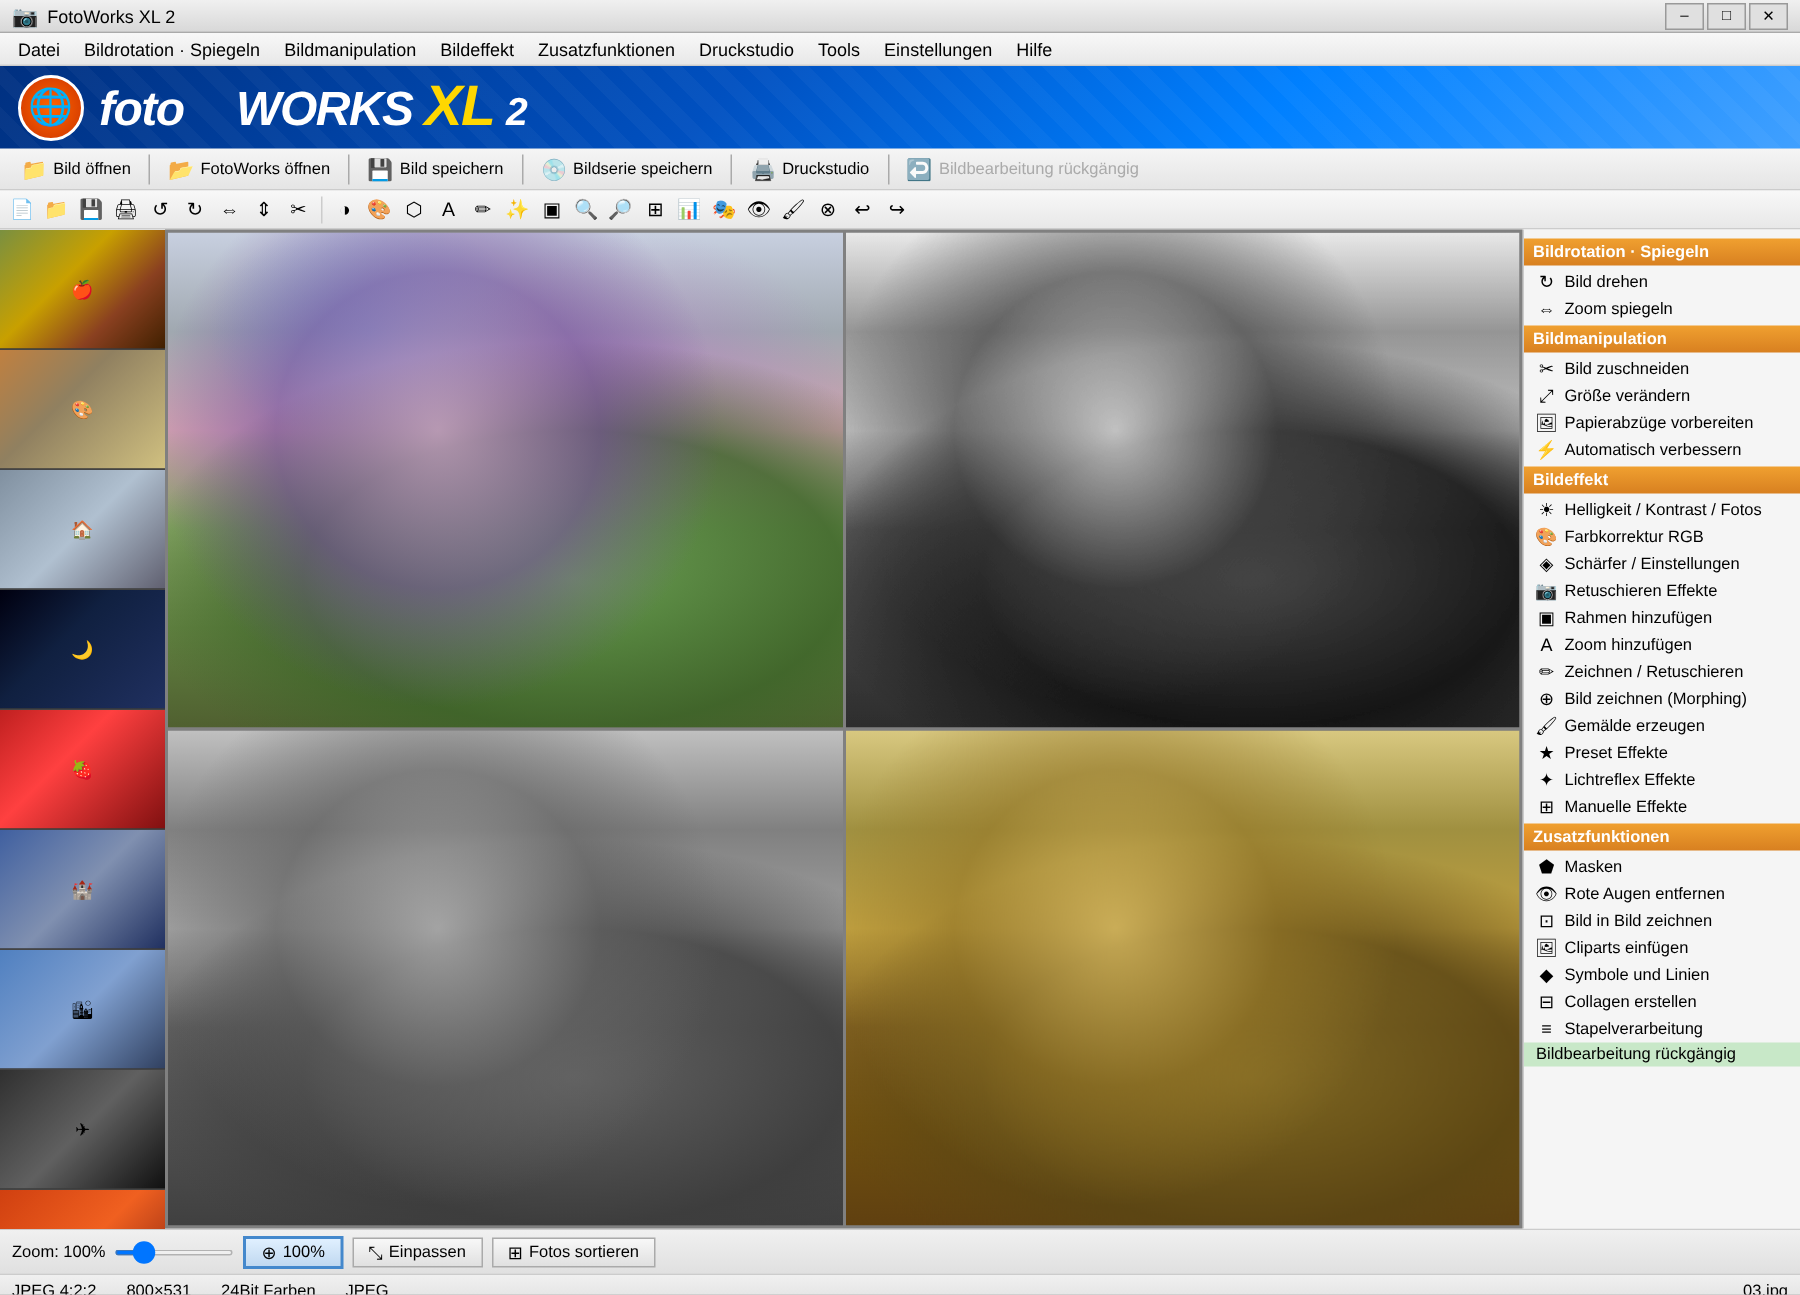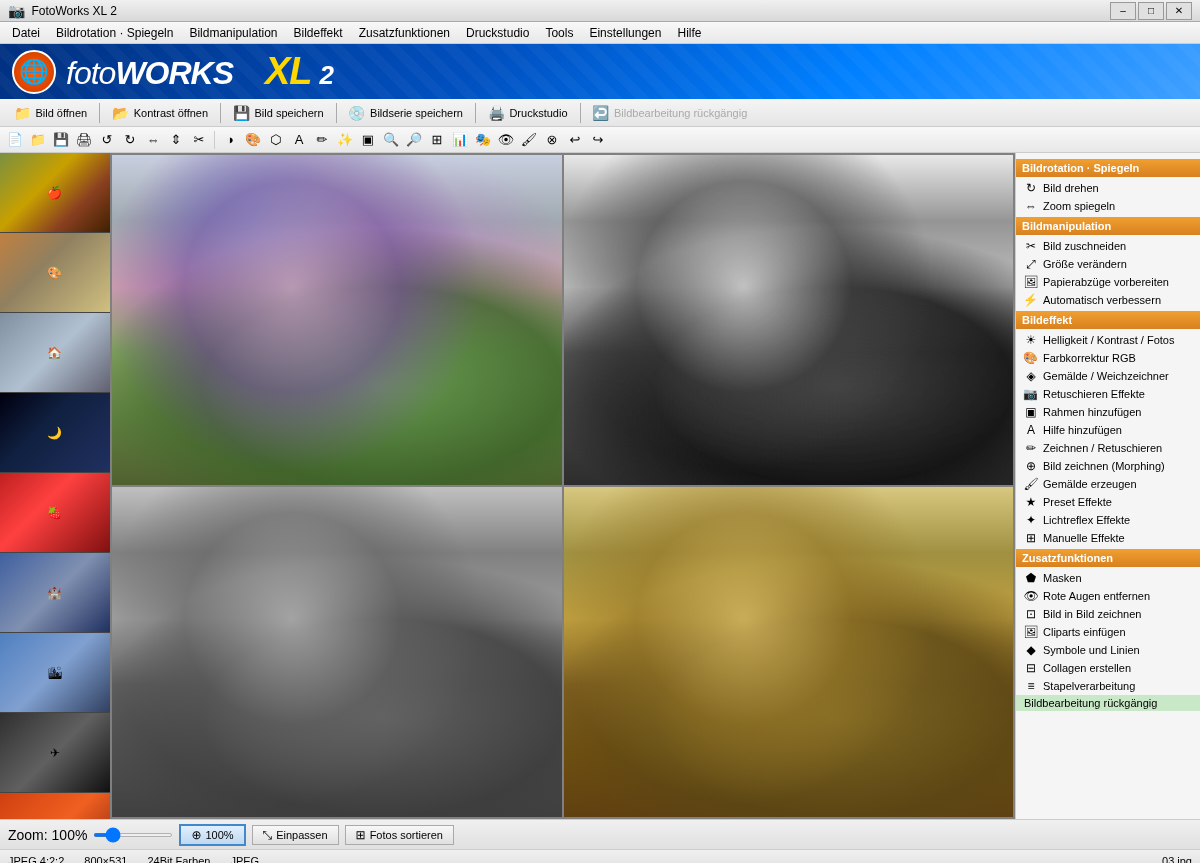--- a/index.html
+++ b/index.html
@@ -12,23 +12,23 @@
     #titlebar .controls button { width: 26px; height: 18px; border: 1px solid #999; background: #e0e0e0; cursor: pointer; font-size: 10px; }
 
     
     #menubar { background: linear-gradient(to bottom, #f8f8f8, #e8e8e8); height: 22px; display: flex; align-items: center; padding: 0 4px; border-bottom: 1px solid #ccc; }
     #menubar .menu-item { padding: 2px 8px; cursor: pointer; font-size: 12px; }
 
     
     #logobar { background: linear-gradient(135deg, #003080 0%, #0050c0 40%, #0080ff 70%, #40a0ff 100%); height: 55px; display: flex; align-items: center; padding: 0 12px; position: relative; overflow: hidden; }
     #logobar::after { content: ''; position: absolute; top: 0; right: 0; bottom: 0; left: 0; background: repeating-linear-gradient(45deg, transparent, transparent 10px, rgba(255,255,255,0.03) 10px, rgba(255,255,255,0.03) 20px); }
     #logobar .logo-text { color: white; font-size: 32px; font-weight: bold; font-style: italic; letter-spacing: -1px; z-index: 1; }
-    #logobar .logo-text span.foto { color: white; font-weight: 400; }
-    #logobar .logo-text span.works { color: white; font-weight: 900; }
-    #logobar .logo-text span.xl { color: #ffd700; font-size: 38px; margin-left: 24px; }
+    #logobar .logo-text span.foto { color: white; font-weight: 700; }
+    #logobar .logo-text span.works { color: white; font-weight: 900; margin-left: 35px; }
+    #logobar .logo-text span.xl { color: #ffd700; font-size: 38px; }
     #logobar .logo-text span.num { color: white; font-size: 26px; }
     #logobar .logo-icon { width: 44px; height: 44px; background: radial-gradient(circle, #ff6600, #cc3300); border-radius: 50%; display: flex; align-items: center; justify-content: center; margin-right: 10px; z-index: 1; border: 2px solid white; }
     #logobar .logo-icon::after { content: '🌐'; font-size: 24px; }
 
     
     #toolbar { background: linear-gradient(to bottom, #f5f5f5, #e5e5e5); height: 28px; display: flex; align-items: center; padding: 0 6px; border-bottom: 1px solid #ccc; gap: 2px; }
     .tb-btn { display: flex; align-items: center; gap: 4px; padding: 2px 8px; background: transparent; border: none; cursor: pointer; font-size: 11px; white-space: nowrap; }
     .tb-sep { width: 1px; background: #aaa; height: 20px; margin: 0 2px; }
 
     
@@ -52,21 +52,21 @@
     .panel-item { display: flex; align-items: center; gap: 5px; padding: 2px 8px; cursor: pointer; font-size: 11px; }
     .panel-item-icon { width: 14px; height: 14px; flex-shrink: 0; display: flex; align-items: center; justify-content: center; font-size: 12px; }
     .panel-item-disabled { color: #aaa; }
     .panel-item-last { background: #c8e8c8; }
 
     
     #statusbar { background: linear-gradient(to bottom, #f0f0f0, #e0e0e0); height: 22px; display: flex; align-items: center; padding: 0 8px; border-top: 1px solid #ccc; font-size: 11px; gap: 20px; }
 
     
     #bottomtoolbar { background: linear-gradient(to bottom, #f0f0f0, #e0e0e0); height: 30px; display: flex; align-items: center; padding: 0 8px; border-top: 1px solid #ccc; gap: 6px; }
-    .zoom-label { font-size: 14px; }
+    .zoom-label { font-size: 11px; }
     .zoom-slider { width: 80px; height: 4px; }
     .bottom-btn { padding: 2px 10px; border: 1px solid #aaa; background: linear-gradient(to bottom, #f8f8f8, #e0e0e0); cursor: pointer; font-size: 11px; display: flex; align-items: center; gap: 4px; }
     .bottom-btn.active { border: 2px solid #4488cc; background: linear-gradient(to bottom, #e0f0ff, #c0d8f0); }
 
     
     .quadrant { overflow: hidden; position: relative; }
 
     
     .photo-quad { width: 100%; height: 100%; position: relative; overflow: hidden; }
     .photo-quad-1 { background: linear-gradient(135deg, #7ba05b 0%, #5a8040 20%, #d4a0c0 40%, #c080a0 60%, #8060a0 80%, #604080 100%); }
@@ -113,21 +113,21 @@
 </div>
 
 <div id="toolbar">
   <button class="tb-btn">
     <span style="font-size:14px;">📁</span>
     <span>Bild öffnen</span>
   </button>
   <div class="tb-sep"></div>
   <button class="tb-btn">
     <span style="font-size:14px;">📂</span>
-    <span>Kontrast öffnen</span>
+    <span>FotoWorks öffnen</span>
   </button>
   <div class="tb-sep"></div>
   <button class="tb-btn">
     <span style="font-size:14px;">💾</span>
     <span>Bild speichern</span>
   </button>
   <div class="tb-sep"></div>
   <button class="tb-btn">
     <span style="font-size:14px;">💿</span>
     <span>Bildserie speichern</span>
@@ -284,33 +284,33 @@
     <div class="panel-item">
       <div class="panel-item-icon">☀</div>
       <span>Helligkeit / Kontrast / Fotos</span>
     </div>
     <div class="panel-item">
       <div class="panel-item-icon">🎨</div>
       <span>Farbkorrektur RGB</span>
     </div>
     <div class="panel-item">
       <div class="panel-item-icon">◈</div>
-      <span>Gemälde / Weichzeichner</span>
+      <span>Schärfer / Einstellungen</span>
     </div>
     <div class="panel-item">
       <div class="panel-item-icon">📷</div>
       <span>Retuschieren Effekte</span>
     </div>
     <div class="panel-item">
       <div class="panel-item-icon">▣</div>
       <span>Rahmen hinzufügen</span>
     </div>
     <div class="panel-item">
       <div class="panel-item-icon">A</div>
-      <span>Hilfe hinzufügen</span>
+      <span>Zoom hinzufügen</span>
     </div>
     <div class="panel-item">
       <div class="panel-item-icon">✏</div>
       <span>Zeichnen / Retuschieren</span>
     </div>
     <div class="panel-item">
       <div class="panel-item-icon">⊕</div>
       <span>Bild zeichnen (Morphing)</span>
     </div>
     <div class="panel-item">

